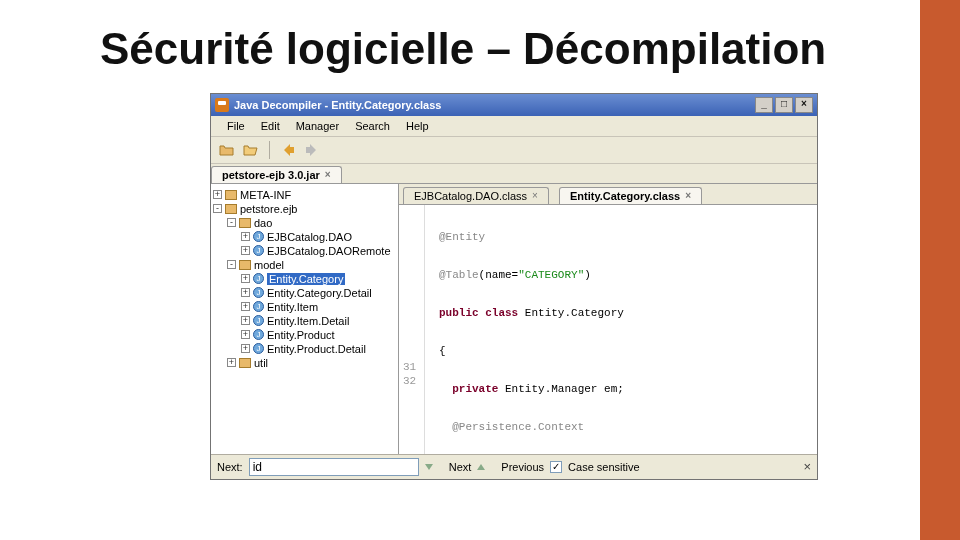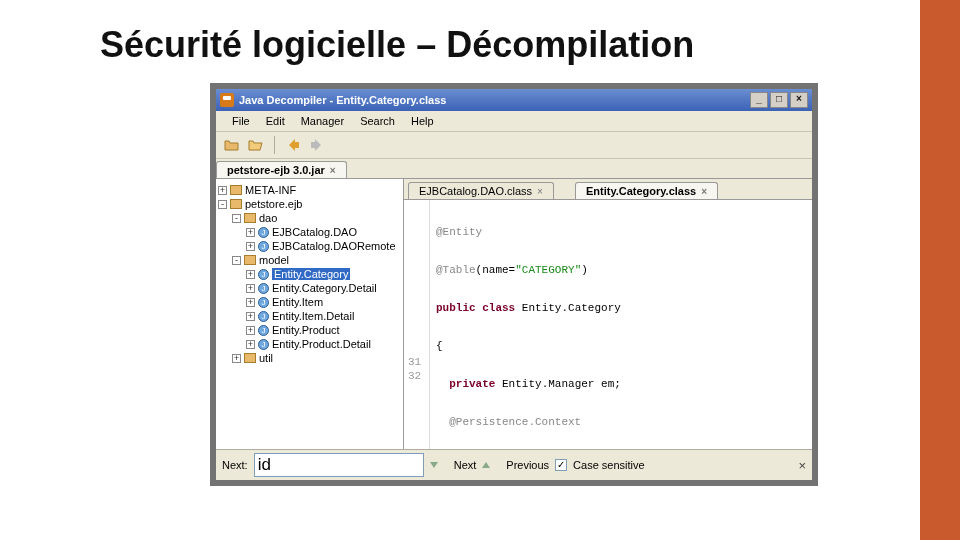--- a/index.html
+++ b/index.html
@@ -20,30 +20,30 @@
   }
   .accent-bar {
     position: absolute;
     right: 0;
     top: 0;
     width: 40px;
     height: 540px;
     background: #c85a2e;
   }
   h1.title {
-    font-size: 36px;
+    font-size: 44px;
     font-weight: bold;
     margin: 0 0 18px 0;
     color: #111;
     line-height: 1.15;
   }
   .app-window {
     width: 608px;
     margin-left: 110px;
-    border: 6px solid #737373;
+    border: 1px solid #737373;
     font-family: Tahoma, Arial, sans-serif;
     font-size: 11px;
     background: #fef9c3;
   }
   .titlebar {
     background: linear-gradient(#6a8ed2, #3b62b5);
     color: #fff;
     height: 22px;
     display: flex;
     align-items: center;
@@ -186,21 +186,21 @@
     flex: 1;
     background: #fff;
     display: flex;
     flex-direction: column;
   }
   .ed-tabs {
     display: flex;
     padding: 3px 4px 0 4px;
     background: #ece9d8;
     border-bottom: 1px solid #999;
-    gap: 19px;
+    gap: 8px;
   }
   .code {
     flex: 1;
     display: flex;
     font-family: "Courier New", monospace;
     font-size: 11px;
     overflow: hidden;
   }
   .gutter {
     width: 26px;
@@ -209,35 +209,35 @@
     text-align: center;
     padding: 2px 4px 2px 0;
     border-right: 1px solid #ddd;
   }
   .gutter div { height: 14px; }
   .codetext {
     padding: 2px 6px;
     white-space: pre;
     flex: 1;
   }
-  .codetext div { height: 14px; }
+  .codetext div { height: 14px; margin-left: 8px; }
   .k-ann { color: #888; }
   .k-str { color: #1a8a1a; }
   .k-key { color: #7a002a; font-weight: bold; }
   .findbar {
     display: flex;
     align-items: center;
     padding: 3px 6px;
     border-top: 1px solid #b0aca0;
     gap: 6px;
     background: #ece9d8;
   }
   .findbar input[type=text] {
     width: 170px;
-    font-size: 17px;
+    font-size: 12px;
     padding: 1px 3px;
     border: 1px solid #7f9db9;
   }
   .findbtn {
     display: flex;
     align-items: center;
     gap: 16px;
     cursor: pointer;
   }
   .arrow-down, .arrow-up {

